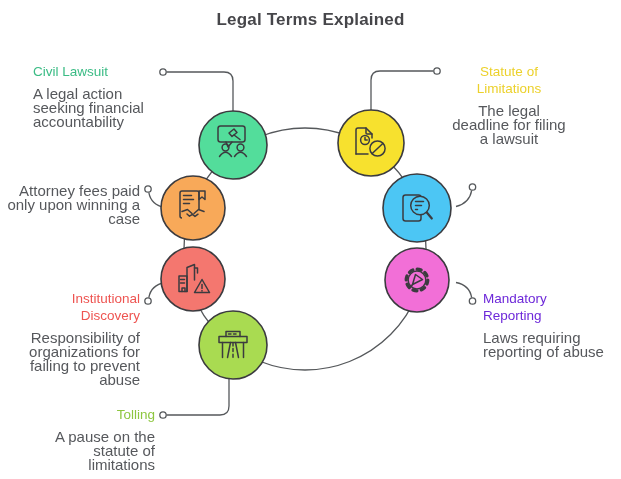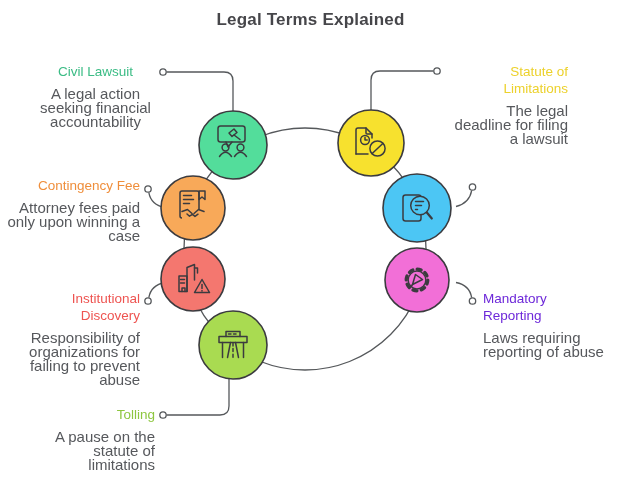--- a/index.html
+++ b/index.html
@@ -9,22 +9,22 @@
   }
   .stage{position:absolute;inset:0;}
   .page-title{
     position:absolute;top:10px;left:0;right:0;margin:0;
     text-align:center;font-size:17px;font-weight:700;letter-spacing:.2px;
   }
   svg.diagram{position:absolute;left:0;top:0;}
   .term{position:absolute;}
   .term-label{font-size:13.5px;line-height:17px;font-weight:400;}
   .term-desc{font-size:15px;line-height:14px;color:#56585c;margin-top:7px;}
-  .t-civil{left:33px;top:63px;width:125px;text-align:center;}
-  .t-statute{left:450px;top:63px;width:118px;text-align:right;}
+  .t-civil{left:33px;top:63px;width:125px;text-align:left;}
+  .t-statute{left:450px;top:63px;width:118px;text-align:center;}
   .t-contingency{left:5px;top:177px;width:135px;text-align:right;}
   .t-discovery{left:483px;top:178px;width:112px;text-align:left;}
   .t-institutional{left:5px;top:290px;width:135px;text-align:right;}
   .t-institutional .term-label{width:100px;margin-left:35px;}
   .t-mandatory{left:483px;top:290px;width:130px;text-align:left;}
   .t-mandatory .term-label{width:90px;}
   .t-tolling{left:37px;top:406px;width:118px;text-align:right;}
 </style>
 </head>
 <body>
@@ -147,21 +147,20 @@
     <div class="term-label" style="color: rgb(59, 188, 133);">Civil Lawsuit</div>
     <div class="term-desc">A legal action seeking financial accountability</div>
   </div>
 
   <div class="term t-statute">
     <div class="term-label" style="color: rgb(236, 209, 43);">Statute of Limitations</div>
     <div class="term-desc">The legal deadline for filing a lawsuit</div>
   </div>
 
   <div class="term t-contingency">
-    <div class="term-label" style="color: rgb(239, 142, 59);">Contingency Fee</div>
     <div class="term-desc">Attorney fees paid only upon winning a case</div>
   </div>
 
 
   <div class="term t-institutional">
     <div class="term-label" style="color: rgb(238, 84, 81);">Institutional Discovery</div>
     <div class="term-desc">Responsibility of organizations for failing to prevent abuse</div>
   </div>
 
   <div class="term t-mandatory">

